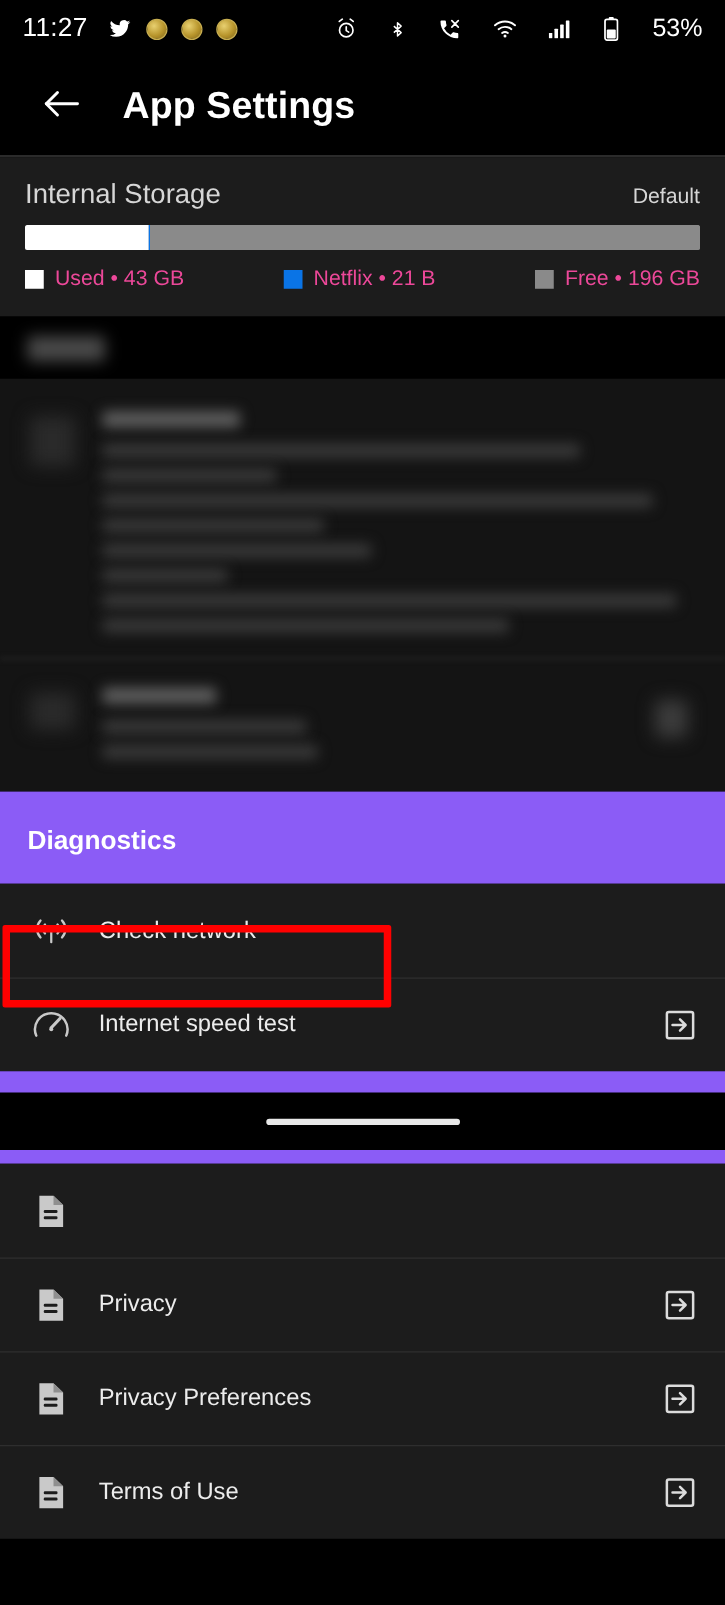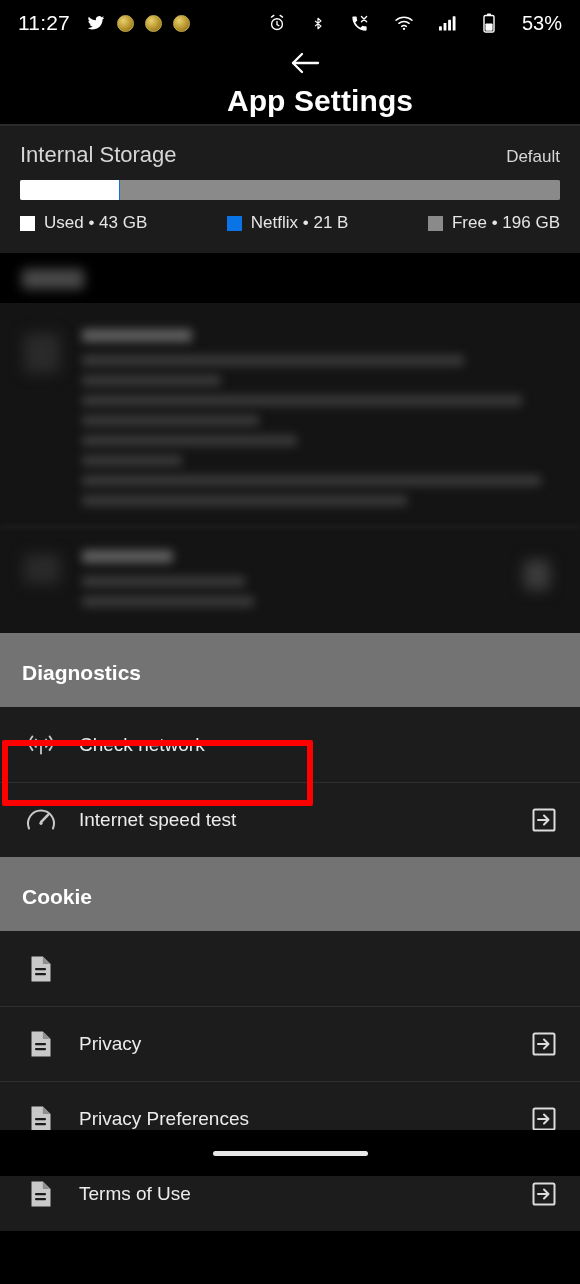--- a/index.html
+++ b/index.html
@@ -3,61 +3,61 @@
 <meta charset="utf-8">
 <style>
   * { margin:0; padding:0; box-sizing:border-box; }
   html, body {
     width:580px; height:1284px;
     background:#000;
     font-family:"Liberation Sans","DejaVu Sans",sans-serif;
     overflow:hidden;
     -webkit-font-smoothing:antialiased;
   }
-  #phone { position:relative; width:580px; height:1176px; background:#000; }
+  #phone { position:relative; width:580px; height:920px; background:#000; }
 
   
   .statusbar {
     position:relative; height:46px; width:100%;
     display:flex; align-items:center; background:#000;
     padding:0 18px;
   }
   .sb-time { color:#fff; font-size:21px; font-weight:400; letter-spacing:.2px; }
   .sb-left-icons { display:flex; align-items:center; gap:11px; margin-left:16px; }
   .sb-right { margin-left:auto; display:flex; align-items:center; gap:25px; }
   .sb-battpct { color:#fff; font-size:20px; margin-left:2px; }
   .ic { display:inline-block; line-height:0; }
   .coin {
     width:17px; height:17px; border-radius:50%;
     background:radial-gradient(circle at 35% 32%, #e8d070 0%, #b8952c 55%, #7d631a 100%);
     border:1px solid #c8ae50;
   }
 
   
-  .appbar { height:78px; display:flex; align-items:center; padding:0 0 0 30px; background:#000;flex-direction:column; }
+  .appbar { height:78px; display:flex; align-items:center; padding:0 0 0 30px; background:#000; }
   .back-btn { width:38px; height:38px; display:flex; align-items:center; justify-content:center; cursor:pointer; }
   .appbar-title { color:#fff; font-size:30px; font-weight:700; margin-left:30px; letter-spacing:.1px; }
 
   
   .divider-top { height:2px; background:#2b2b2b; width:100%; }
 
   
   .storage { padding:16px 20px 20px 20px; background:#1c1c1c; }
   .storage-head { display:flex; justify-content:space-between; align-items:baseline; }
   .storage-label { color:#d6d6d6; font-size:22px; }
   .storage-default { color:#d6d6d6; font-size:17px; }
   .storage-bar {
     position:relative; margin-top:12px; height:20px; width:100%;
     background:#8a8a8a; border-radius:2px; overflow:hidden; display:flex;
   }
   .seg-used { background:#ffffff; height:100%; }
   .seg-netflix { background:#0a74e6; height:100%; }
   .seg-free { background:#8a8a8a; height:100%; flex:1; }
   .legend { display:flex; margin-top:13px; align-items:center; }
-  .legend-item { display:flex; align-items:center; gap:9px; color:#e5e5e5; font-size:17px; }
+  .legend-item { display:flex; align-items:center; gap:9px; color:#ec4899; font-size:17px; }
   .legend-item.l1 { flex:0 0 auto; }
   .legend-item.l2 { margin-left:auto; margin-right:auto; }
   .legend-item.l3 { flex:0 0 auto; }
   .swatch { width:15px; height:15px; display:inline-block; }
 
   
   .blur-wrap { position:relative; background:#000; }
   .about-title-blur {
     margin:16px 0 0 22px; width:62px; height:20px;
     background:#4a4a4a; filter:blur(6px); border-radius:2px;
@@ -65,21 +65,21 @@
   .blur-card { margin-top:14px; background:#141414; position:relative; padding:16px 0; }
   .blur-row { display:flex; padding:10px 0 10px 14px; position:relative; }
   .blur-icon { width:36px; height:40px; background:#2a2a2a; filter:blur(7px); border-radius:3px; margin:4px 22px 0 10px; }
   .blur-lines { flex:1; padding-right:20px; }
   .bl { background:#3a3a3a; filter:blur(5px); border-radius:3px; margin-bottom:9px; height:11px; }
   .bl.t { background:#5e5e5e; height:13px; width:30%; margin-bottom:13px; }
   .blur-sep { height:2px; background:#242424; margin:10px 0 0 0; filter:blur(2px); }
   .blur-right-dot { position:absolute; right:30px; top:32px; width:26px; height:30px; background:#3c3c3c; filter:blur(7px); border-radius:4px; }
 
   
-  .section-title { color:#fff; font-size:21px; font-weight:700; padding:28px 0 22px 22px; background:#737373; }
+  .section-title { color:#fff; font-size:21px; font-weight:700; padding:28px 0 22px 22px; background:#8b5cf6; }
   .list { background:#1c1c1c; }
   .row {
     position:relative; display:flex; align-items:center;
     height:75px; padding:0 22px 0 20px; cursor:pointer;
   }
   .row + .row { border-top:1px solid #2e2e2e; }
   .row-icon { width:42px; display:flex; align-items:center; justify-content:center; flex:0 0 42px; }
   .row-label { color:#ececec; font-size:19px; margin-left:17px; flex:1; }
   .row-ext { margin-left:auto; display:flex; align-items:center; }
 

